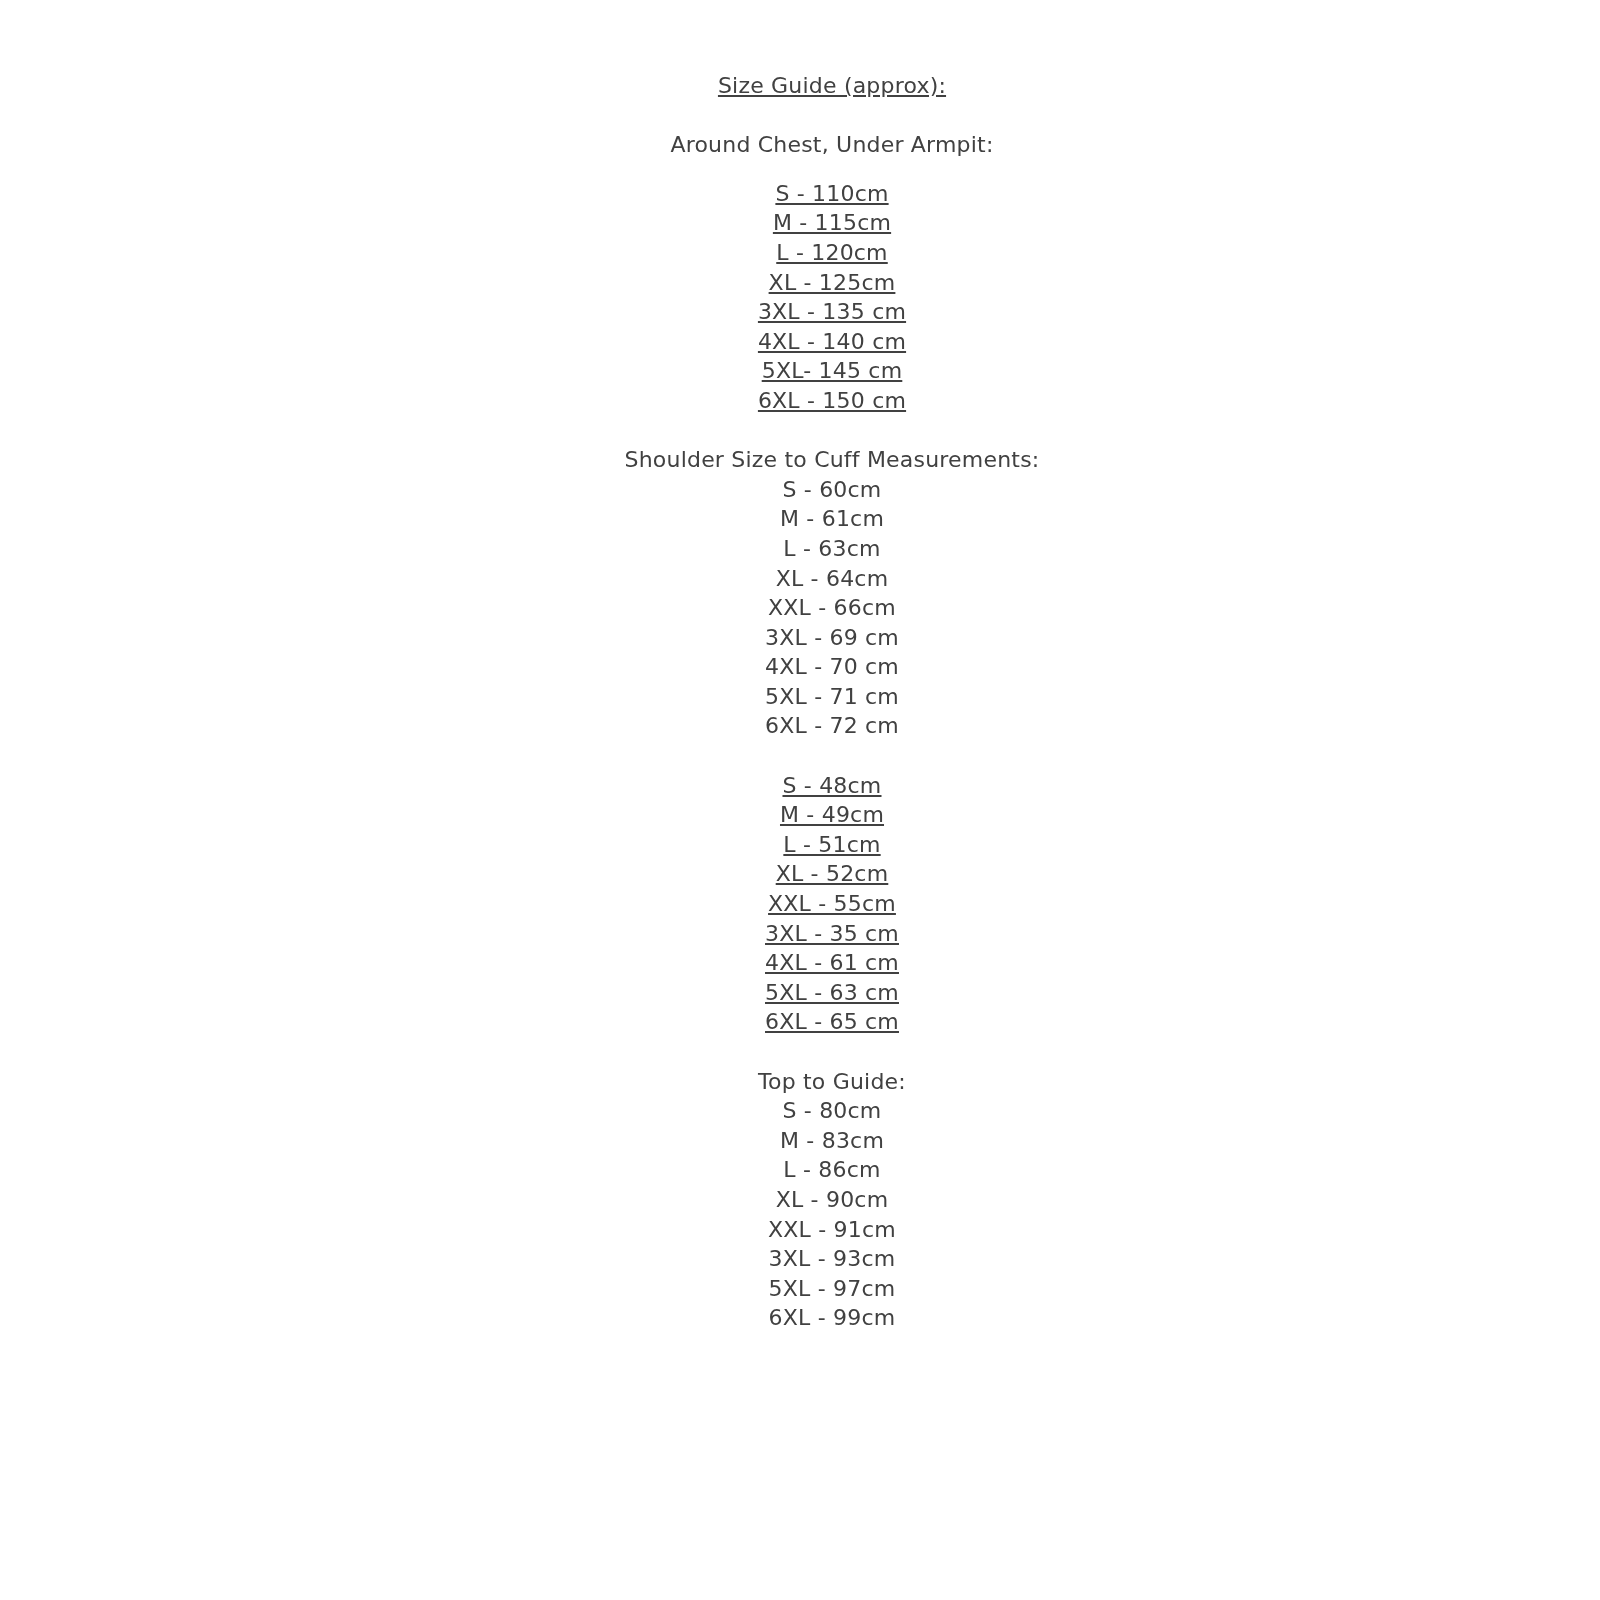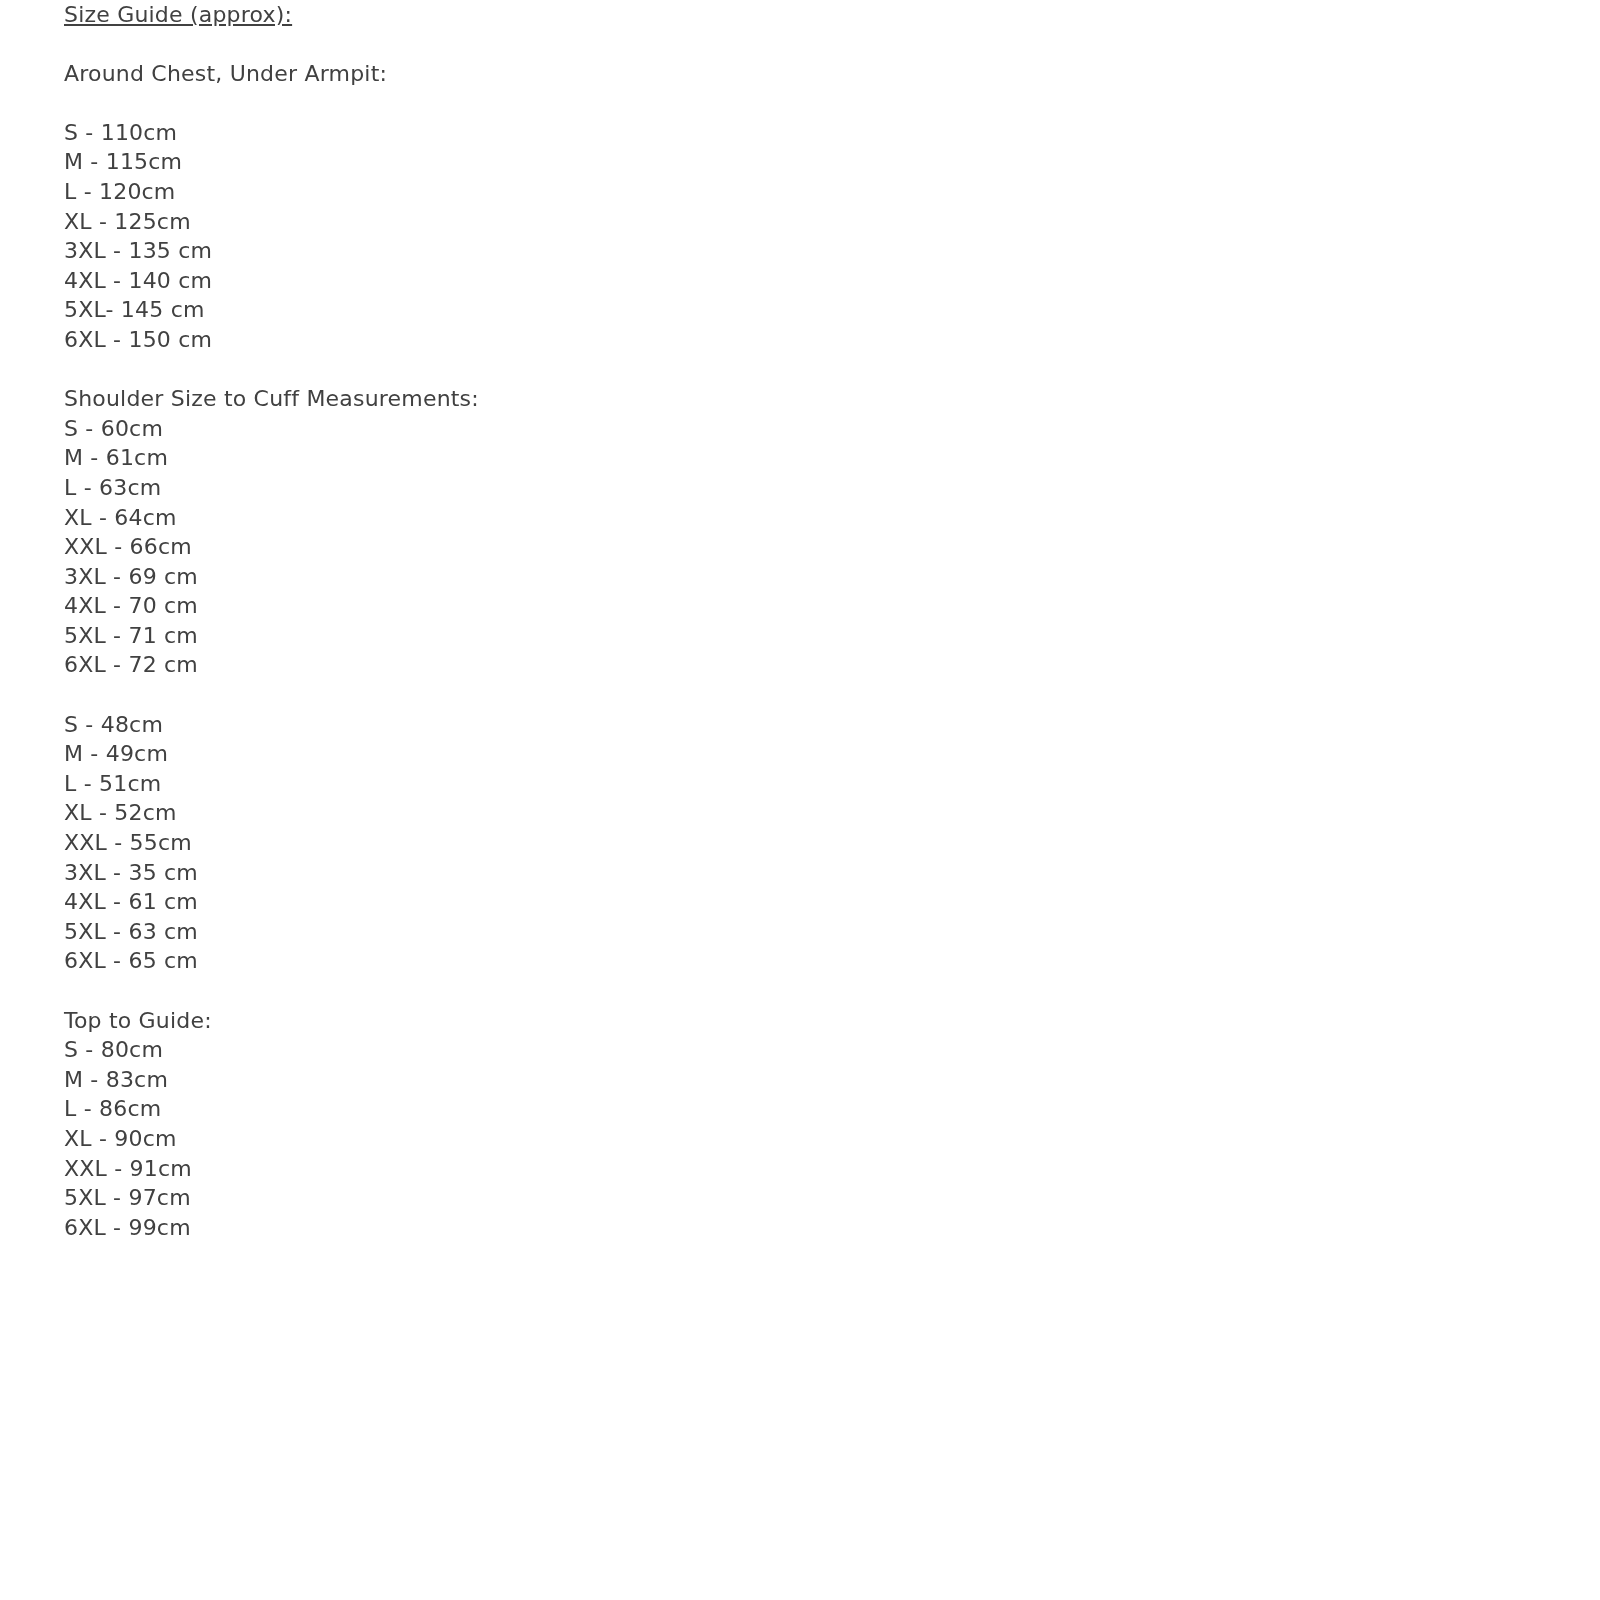--- a/index.html
+++ b/index.html
@@ -9,38 +9,41 @@
   }
   body {
     width: 1600px;
     height: 1600px;
     overflow: hidden;
   }
   .page {
     box-sizing: border-box;
     margin-left: 64px;
     width: 1536px;
+    padding-top: 71px;
+    text-align: center;
     font-family: "DejaVu Sans", "Liberation Sans", sans-serif;
     font-size: 22px;
     line-height: 29.6px;
     color: #414141;
     letter-spacing: 0.2px;
   }
   .line {
     white-space: pre;
   }
   .title {
     text-decoration: underline;
     margin-bottom: 29.6px;
   }
   .sec {
     margin-top: 29.6px;
   }
   .sec.gap-after-heading .items {
-    margin-top: 29px;
+    margin-top: 19px;
+    text-decoration: underline;
   }
 </style>
 </head>
 <body>
 
 <div class="page">
 
   <div class="line title">Size Guide (approx):</div>
 
   <div class="sec gap-after-heading">
@@ -87,18 +90,19 @@
   </div>
 
   <div class="sec">
     <div class="line heading">Top to Guide:</div>
     <div class="items">
       <div class="line">S - 80cm</div>
       <div class="line">M - 83cm</div>
       <div class="line">L - 86cm</div>
       <div class="line">XL - 90cm</div>
       <div class="line">XXL - 91cm</div>
+      <div class="line">3XL - 93cm</div>
       <div class="line">5XL - 97cm</div>
       <div class="line">6XL - 99cm</div>
     </div>
   </div>
 
 </div>
 
 </body></html>

